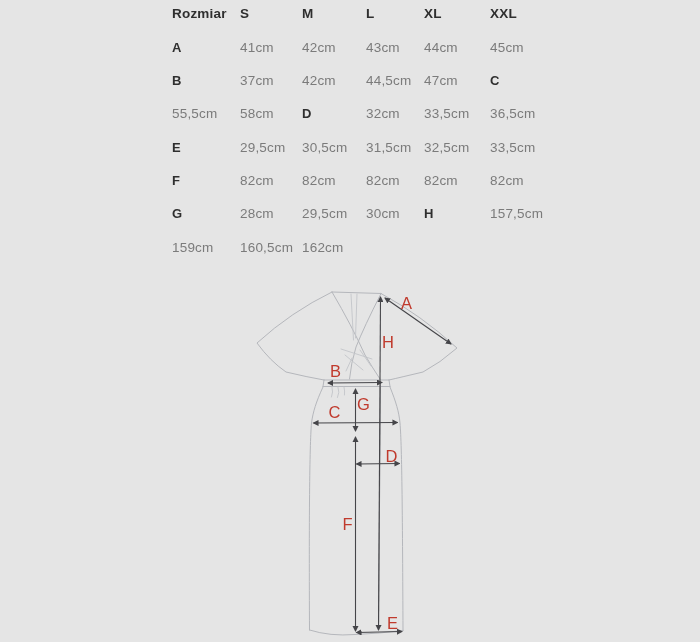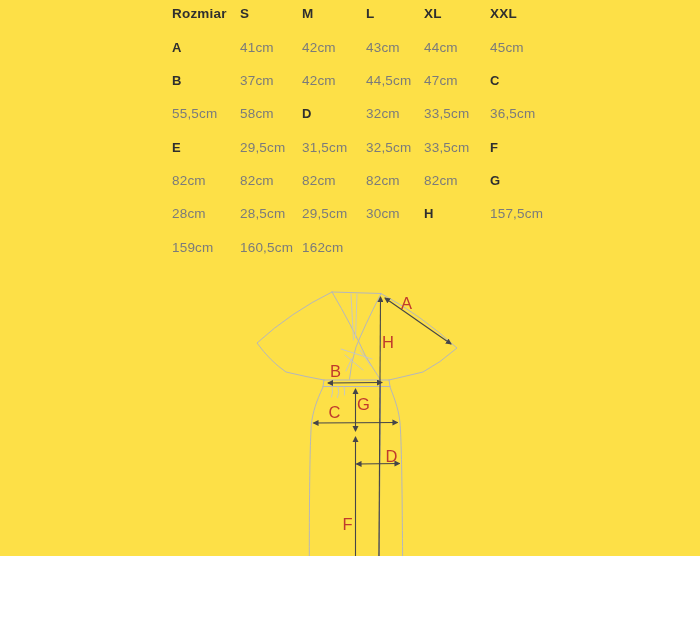--- a/index.html
+++ b/index.html
@@ -1,17 +1,17 @@
 <!DOCTYPE html>
 <html><head>
 <meta charset="utf-8">
 <style>
   html,body{margin:0;padding:0;background:#fff;}
   .screen{
-    position:relative;width:700px;height:556px;background:#fde047;
+    position:relative;width:700px;height:642px;background:#e5e5e5;
     font-family:"Liberation Sans",sans-serif;overflow:hidden;
   }
   
   .size-table{
     position:absolute;left:172px;top:-3px;
     display:grid;
     grid-template-columns:68px 62px 64px 58px 66px 80px;
   }
   .size-table .cell{
     height:33.35px;display:flex;align-items:center;
@@ -52,32 +52,32 @@
       <div class="cell value">47cm</div>
       <div class="cell rowlabel">C</div>
       <div class="cell value">55,5cm</div>
       <div class="cell value">58cm</div>
       <div class="cell rowlabel">D</div>
       <div class="cell value">32cm</div>
       <div class="cell value">33,5cm</div>
       <div class="cell value">36,5cm</div>
       <div class="cell rowlabel">E</div>
       <div class="cell value">29,5cm</div>
+      <div class="cell value">30,5cm</div>
       <div class="cell value">31,5cm</div>
       <div class="cell value">32,5cm</div>
       <div class="cell value">33,5cm</div>
       <div class="cell rowlabel">F</div>
       <div class="cell value">82cm</div>
       <div class="cell value">82cm</div>
       <div class="cell value">82cm</div>
       <div class="cell value">82cm</div>
       <div class="cell value">82cm</div>
       <div class="cell rowlabel">G</div>
       <div class="cell value">28cm</div>
-      <div class="cell value">28,5cm</div>
       <div class="cell value">29,5cm</div>
       <div class="cell value">30cm</div>
       <div class="cell rowlabel">H</div>
       <div class="cell value">157,5cm</div>
       <div class="cell value">159cm</div>
       <div class="cell value">160,5cm</div>
       <div class="cell value">162cm</div>
     </div>
 
   <svg class="diagram" viewBox="230 285 250 357" xmlns="http://www.w3.org/2000/svg">

